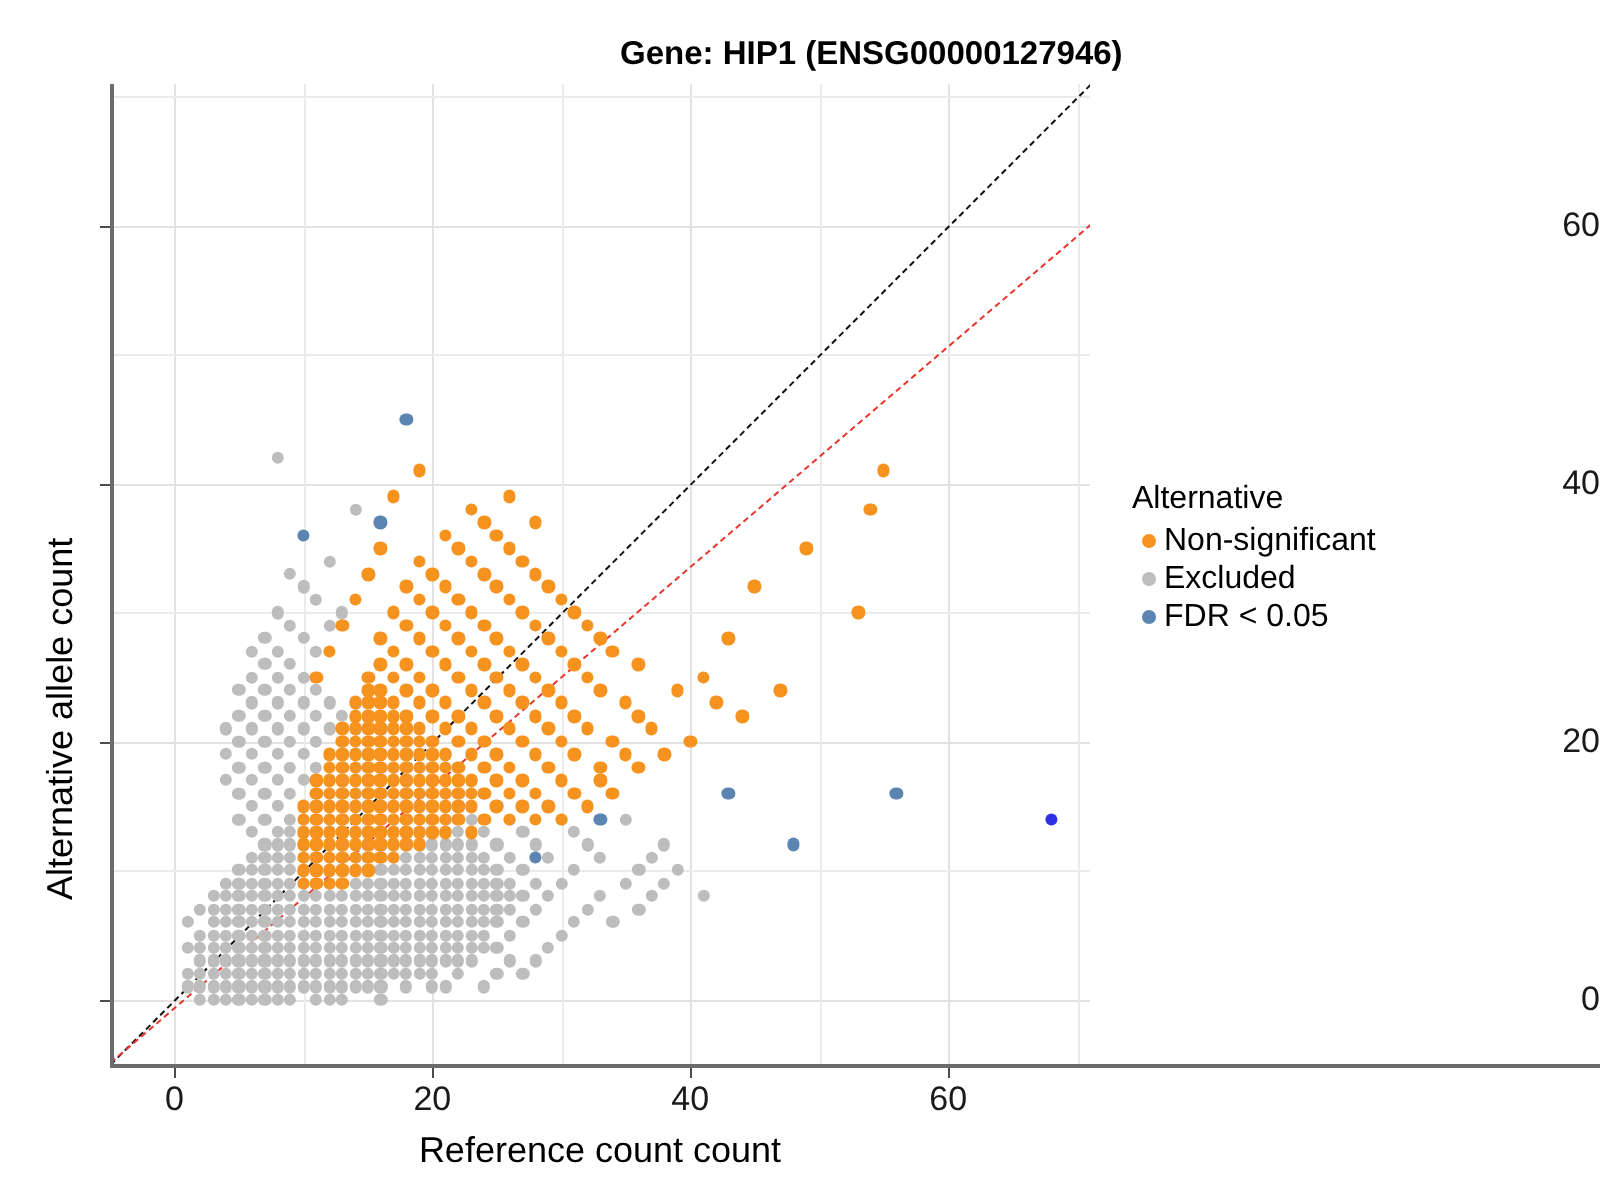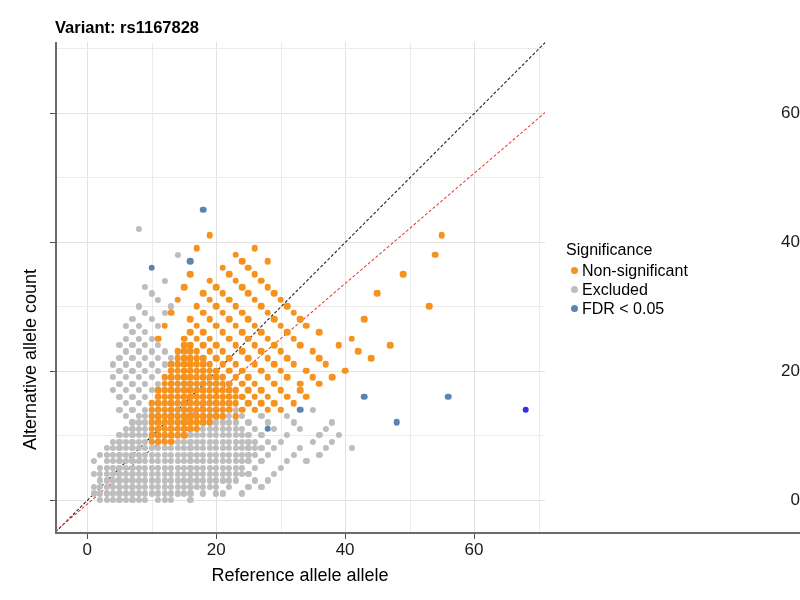--- a/index.html
+++ b/index.html
@@ -92,21 +92,21 @@
     flex:0 0 16px;
   }
   .legend-dot{width:7px;height:7px;border-radius:50%;display:block;}
   .legend-label{font-size:16px;color:#000;line-height:19px;}
 </style>
 </head>
 <body>
 
 <div id="root">
 
-  <div class="title" id="variant-title">Variant: rs1167828</div>
+  <div class="title" id="gene-title">Gene: HIP1 (ENSG00000127946)</div>
 
   <div id="panel">
     <div id="gridlines">
         <div class="grid-line grid-v grid-major" style="left: 32.2368px;"></div>
         <div class="grid-line grid-v grid-major" style="left: 161.184px;"></div>
         <div class="grid-line grid-v grid-major" style="left: 290.132px;"></div>
         <div class="grid-line grid-v grid-major" style="left: 419.079px;"></div>
         <div class="grid-line grid-h grid-major" style="top: 457.763px;"></div>
         <div class="grid-line grid-h grid-major" style="top: 328.816px;"></div>
         <div class="grid-line grid-h grid-major" style="top: 199.868px;"></div>
@@ -895,25 +895,25 @@
       <div class="tick tick-y" style="top: 499.763px;"></div>
       <div class="ticklabel ticklabel-y" style="top: 499.763px;">0</div>
       <div class="tick tick-y" style="top: 370.816px;"></div>
       <div class="ticklabel ticklabel-y" style="top: 370.816px;">20</div>
       <div class="tick tick-y" style="top: 241.868px;"></div>
       <div class="ticklabel ticklabel-y" style="top: 241.868px;">40</div>
       <div class="tick tick-y" style="top: 112.921px;"></div>
       <div class="ticklabel ticklabel-y" style="top: 112.921px;">60</div>
     </div>
 
-  <div id="xlab">Reference allele allele</div>
+  <div id="xlab">Reference count count</div>
   <div id="ylab">Alternative allele count</div>
 
   <div id="legend">
-    <div id="legend-title">Significance</div>
+    <div id="legend-title">Alternative</div>
     <div id="legend-items">
         <div class="legend-row">
           <span class="legend-key">
             <span class="legend-dot" style="background: rgb(246, 146, 30);"></span>
           </span>
           <span class="legend-label">Non-significant</span>
         </div>
         <div class="legend-row">
           <span class="legend-key">
             <span class="legend-dot" style="background: rgb(189, 189, 189);"></span>

